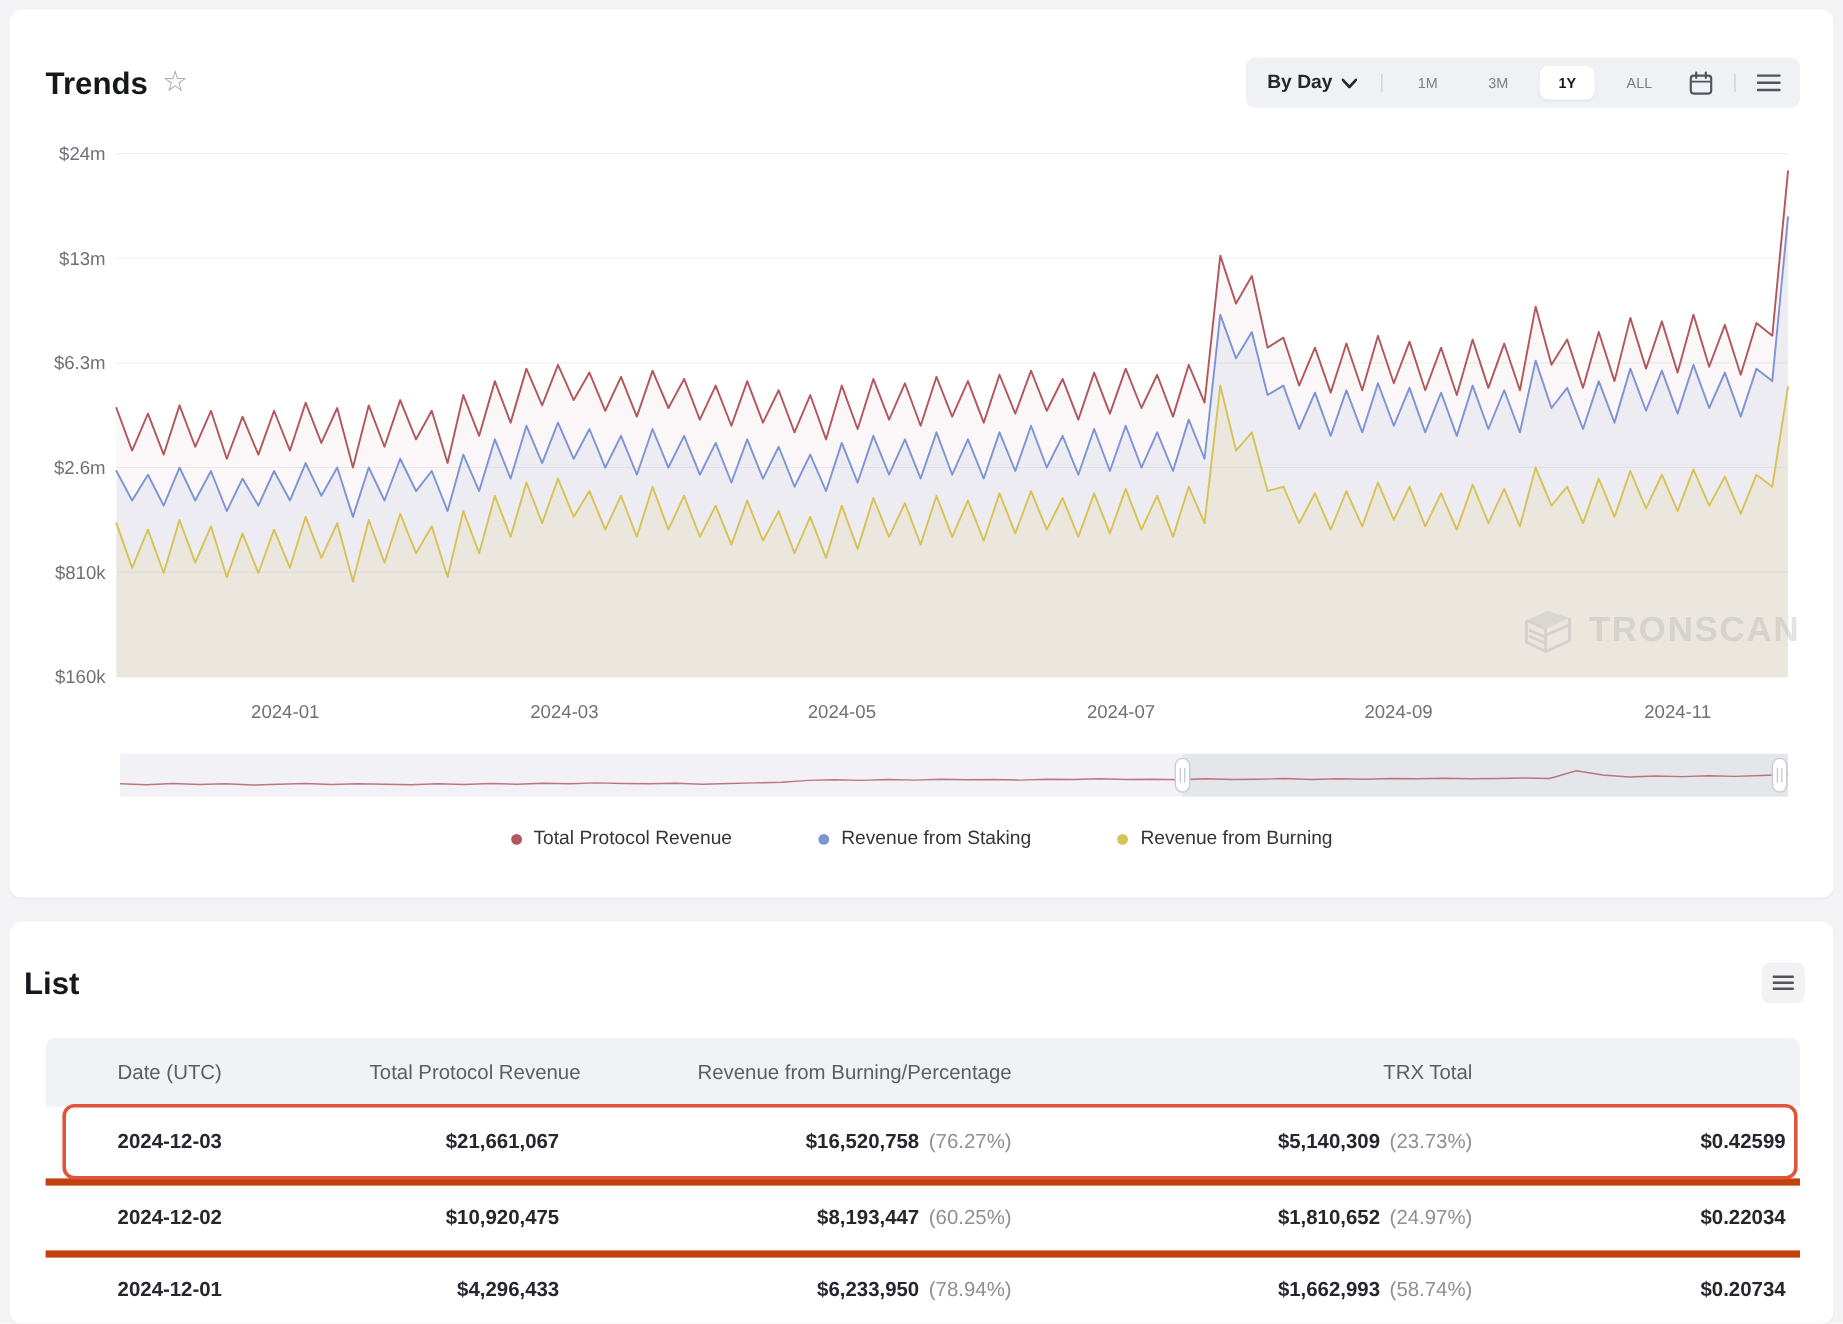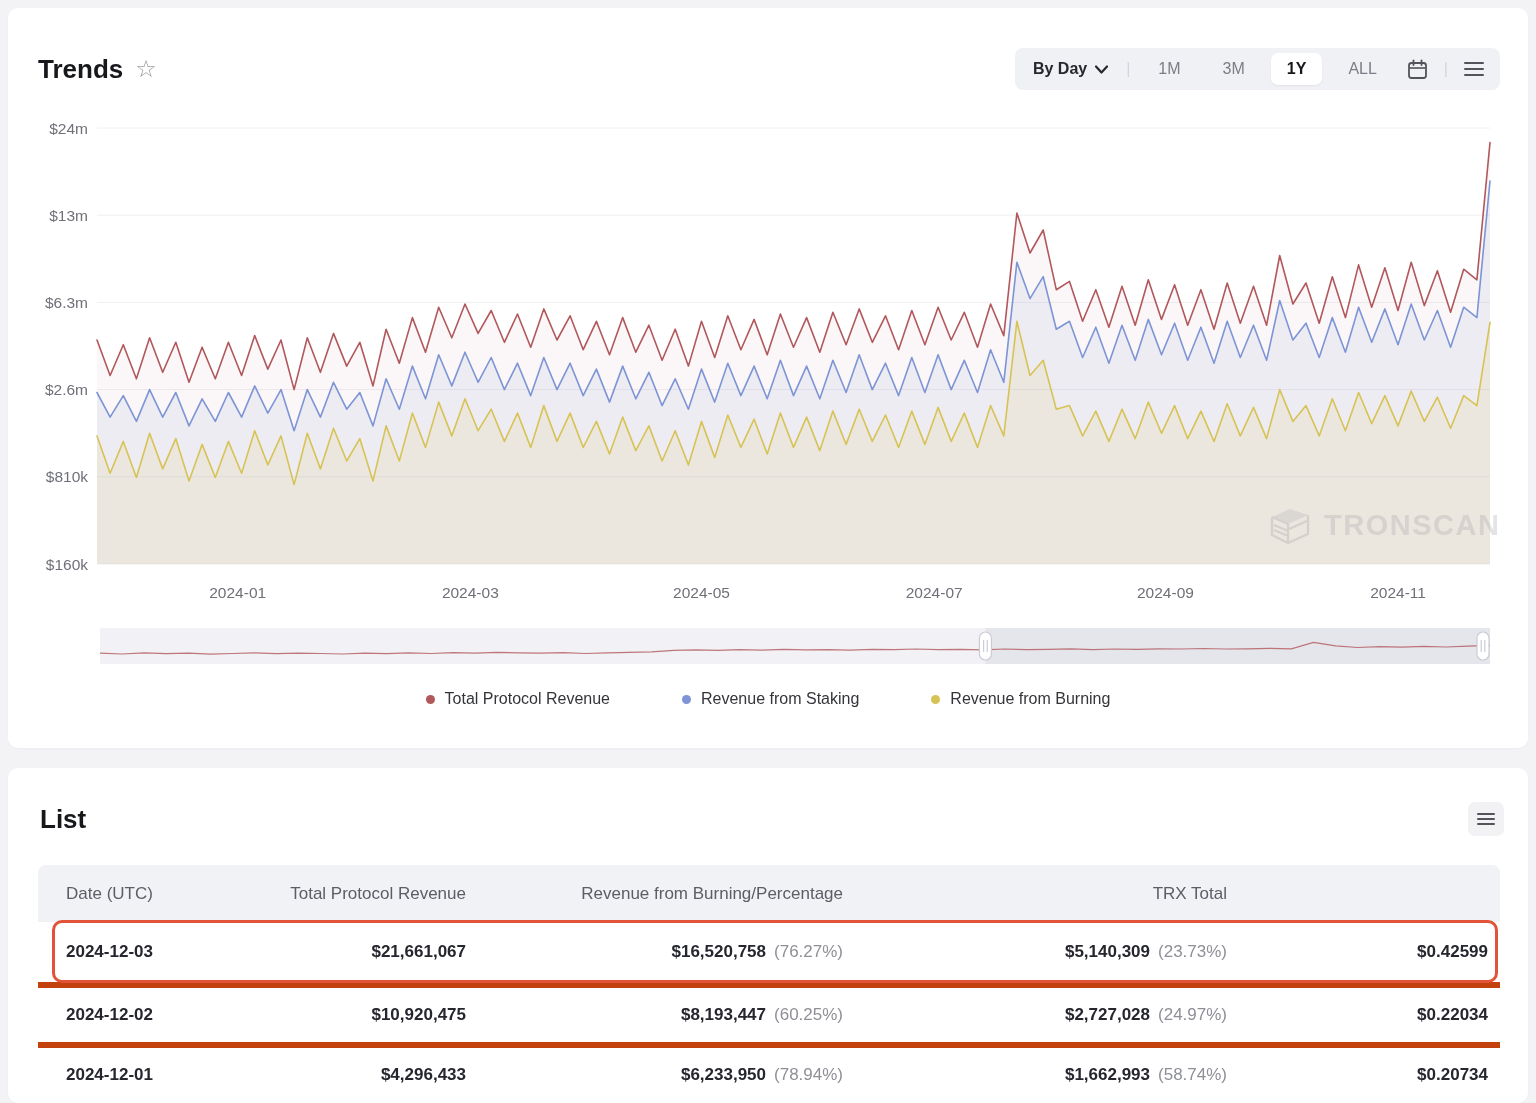--- a/index.html
+++ b/index.html
@@ -24,50 +24,50 @@
   .card-title { font-size:26px; font-weight:700; color:#17181c; display:flex; align-items:center; gap:12px; }
   .star { font-size:24px; color:#9a9aa3; font-weight:400; line-height:1; }
 
   .controls {
     display:flex; align-items:center; gap:10px;
     background:#f0f1f4; border-radius:8px; height:42px; padding:12px 12px;
     font-size:16px; color:#7c7d86;
   }
   .ctrl-byday { display:flex; align-items:center; gap:8px; color:#26272e; font-weight:700; padding:0 6px; cursor:pointer; }
   .ctrl-sep { color:#d4d4dc; font-size:16px; padding:0 2px; }
-  .range { background:none; border:none; font-family:inherit; font-size:16px; color:#7c7d86; padding:7px 16px; border-radius:7px; cursor:pointer; }
+  .range { background:none; border:none; font-family:inherit; font-size:12px; color:#7c7d86; padding:7px 16px; border-radius:7px; cursor:pointer; }
   .range.active { background:#ffffff; color:#17181c; font-weight:700; box-shadow:0 1px 2px rgba(0,0,0,0.06); }
   .icon-btn { background:none; border:none; cursor:pointer; display:flex; align-items:center; padding:0 4px; }
 
   
   #chart-wrap { position:absolute; top:112px; left:0; width:1520px; height:500px; }
   #watermark {
     position:absolute; top:497px; left:1258px; display:flex; align-items:center; gap:12px;
     color:#e4e4e7; font-weight:700; font-size:29px; letter-spacing:1.5px; user-select:none;
   }
   #navigator { position:absolute; top:620px; left:92px; width:1390px; height:36px; }
 
   .legend { position:absolute; top:682px; left:0; width:1520px; display:flex; justify-content:center; gap:72px; }
   .legend-item { display:flex; align-items:center; gap:10px; font-size:16px; color:#34353b; cursor:pointer; }
   .legend-dot { width:9px; height:9px; border-radius:50%; display:inline-block; }
 
   
-  #list-head { position:absolute; top:34px; left:32px; right:24px; display:flex; justify-content:space-between; align-items:center; }
+  #list-head { position:absolute; top:34px; left:12px; right:24px; display:flex; justify-content:space-between; align-items:center; }
   .sq-btn { width:36px; height:34px; background:#f2f2f5; border:none; border-radius:7px; cursor:pointer; display:flex; align-items:center; justify-content:center; }
 
   #table { position:absolute; top:97px; left:30px; width:1462px; }
   .trow {
     display:grid;
     grid-template-columns:210px 190px 377px 384px 1fr;
     align-items:center;
     padding:0 12px 0 28px;
     height:60px;
     font-size:17px;
   }
-  .trow > div { text-align:right; white-space:nowrap; }
+  .trow > div { text-align:right; white-space:nowrap;margin-left:32px; }
   .trow > div:first-child { text-align:left; }
   .thead { height:57px; background:#f1f2f5; border-radius:8px 8px 0 0; color:#5c5d66; font-weight:400; }
   .tbody-row { color:#26272e; font-weight:700; cursor:pointer; }
   .tbody-row .pct { color:#8e8f97; font-weight:400; margin-left:8px; }
   .tbody-row + .tbody-row { border-top:6px solid #c2410c; }
   .row-highlight { position:relative; }
   .row-highlight::before {
     content:""; position:absolute; top:-2px; bottom:-1px; left:14px; right:2px;
     border:3px solid #e2543a; border-radius:10px; pointer-events:none;
   }
@@ -214,21 +214,21 @@
       <div>$21,661,067</div>
       <div><span>$16,520,758</span><span class="pct">(76.27%)</span></div>
       <div><span>$5,140,309</span><span class="pct">(23.73%)</span></div>
       <div>$0.42599</div>
     </div>
 
     <div class="trow tbody-row">
       <div>2024-12-02</div>
       <div>$10,920,475</div>
       <div><span>$8,193,447</span><span class="pct">(60.25%)</span></div>
-      <div><span>$2,727,028</span><span class="pct">(24.97%)</span></div>
+      <div><span>$1,810,652</span><span class="pct">(24.97%)</span></div>
       <div>$0.22034</div>
     </div>
 
     <div class="trow tbody-row">
       <div>2024-12-01</div>
       <div>$4,296,433</div>
       <div><span>$6,233,950</span><span class="pct">(78.94%)</span></div>
       <div><span>$1,662,993</span><span class="pct">(58.74%)</span></div>
       <div>$0.20734</div>
     </div>

